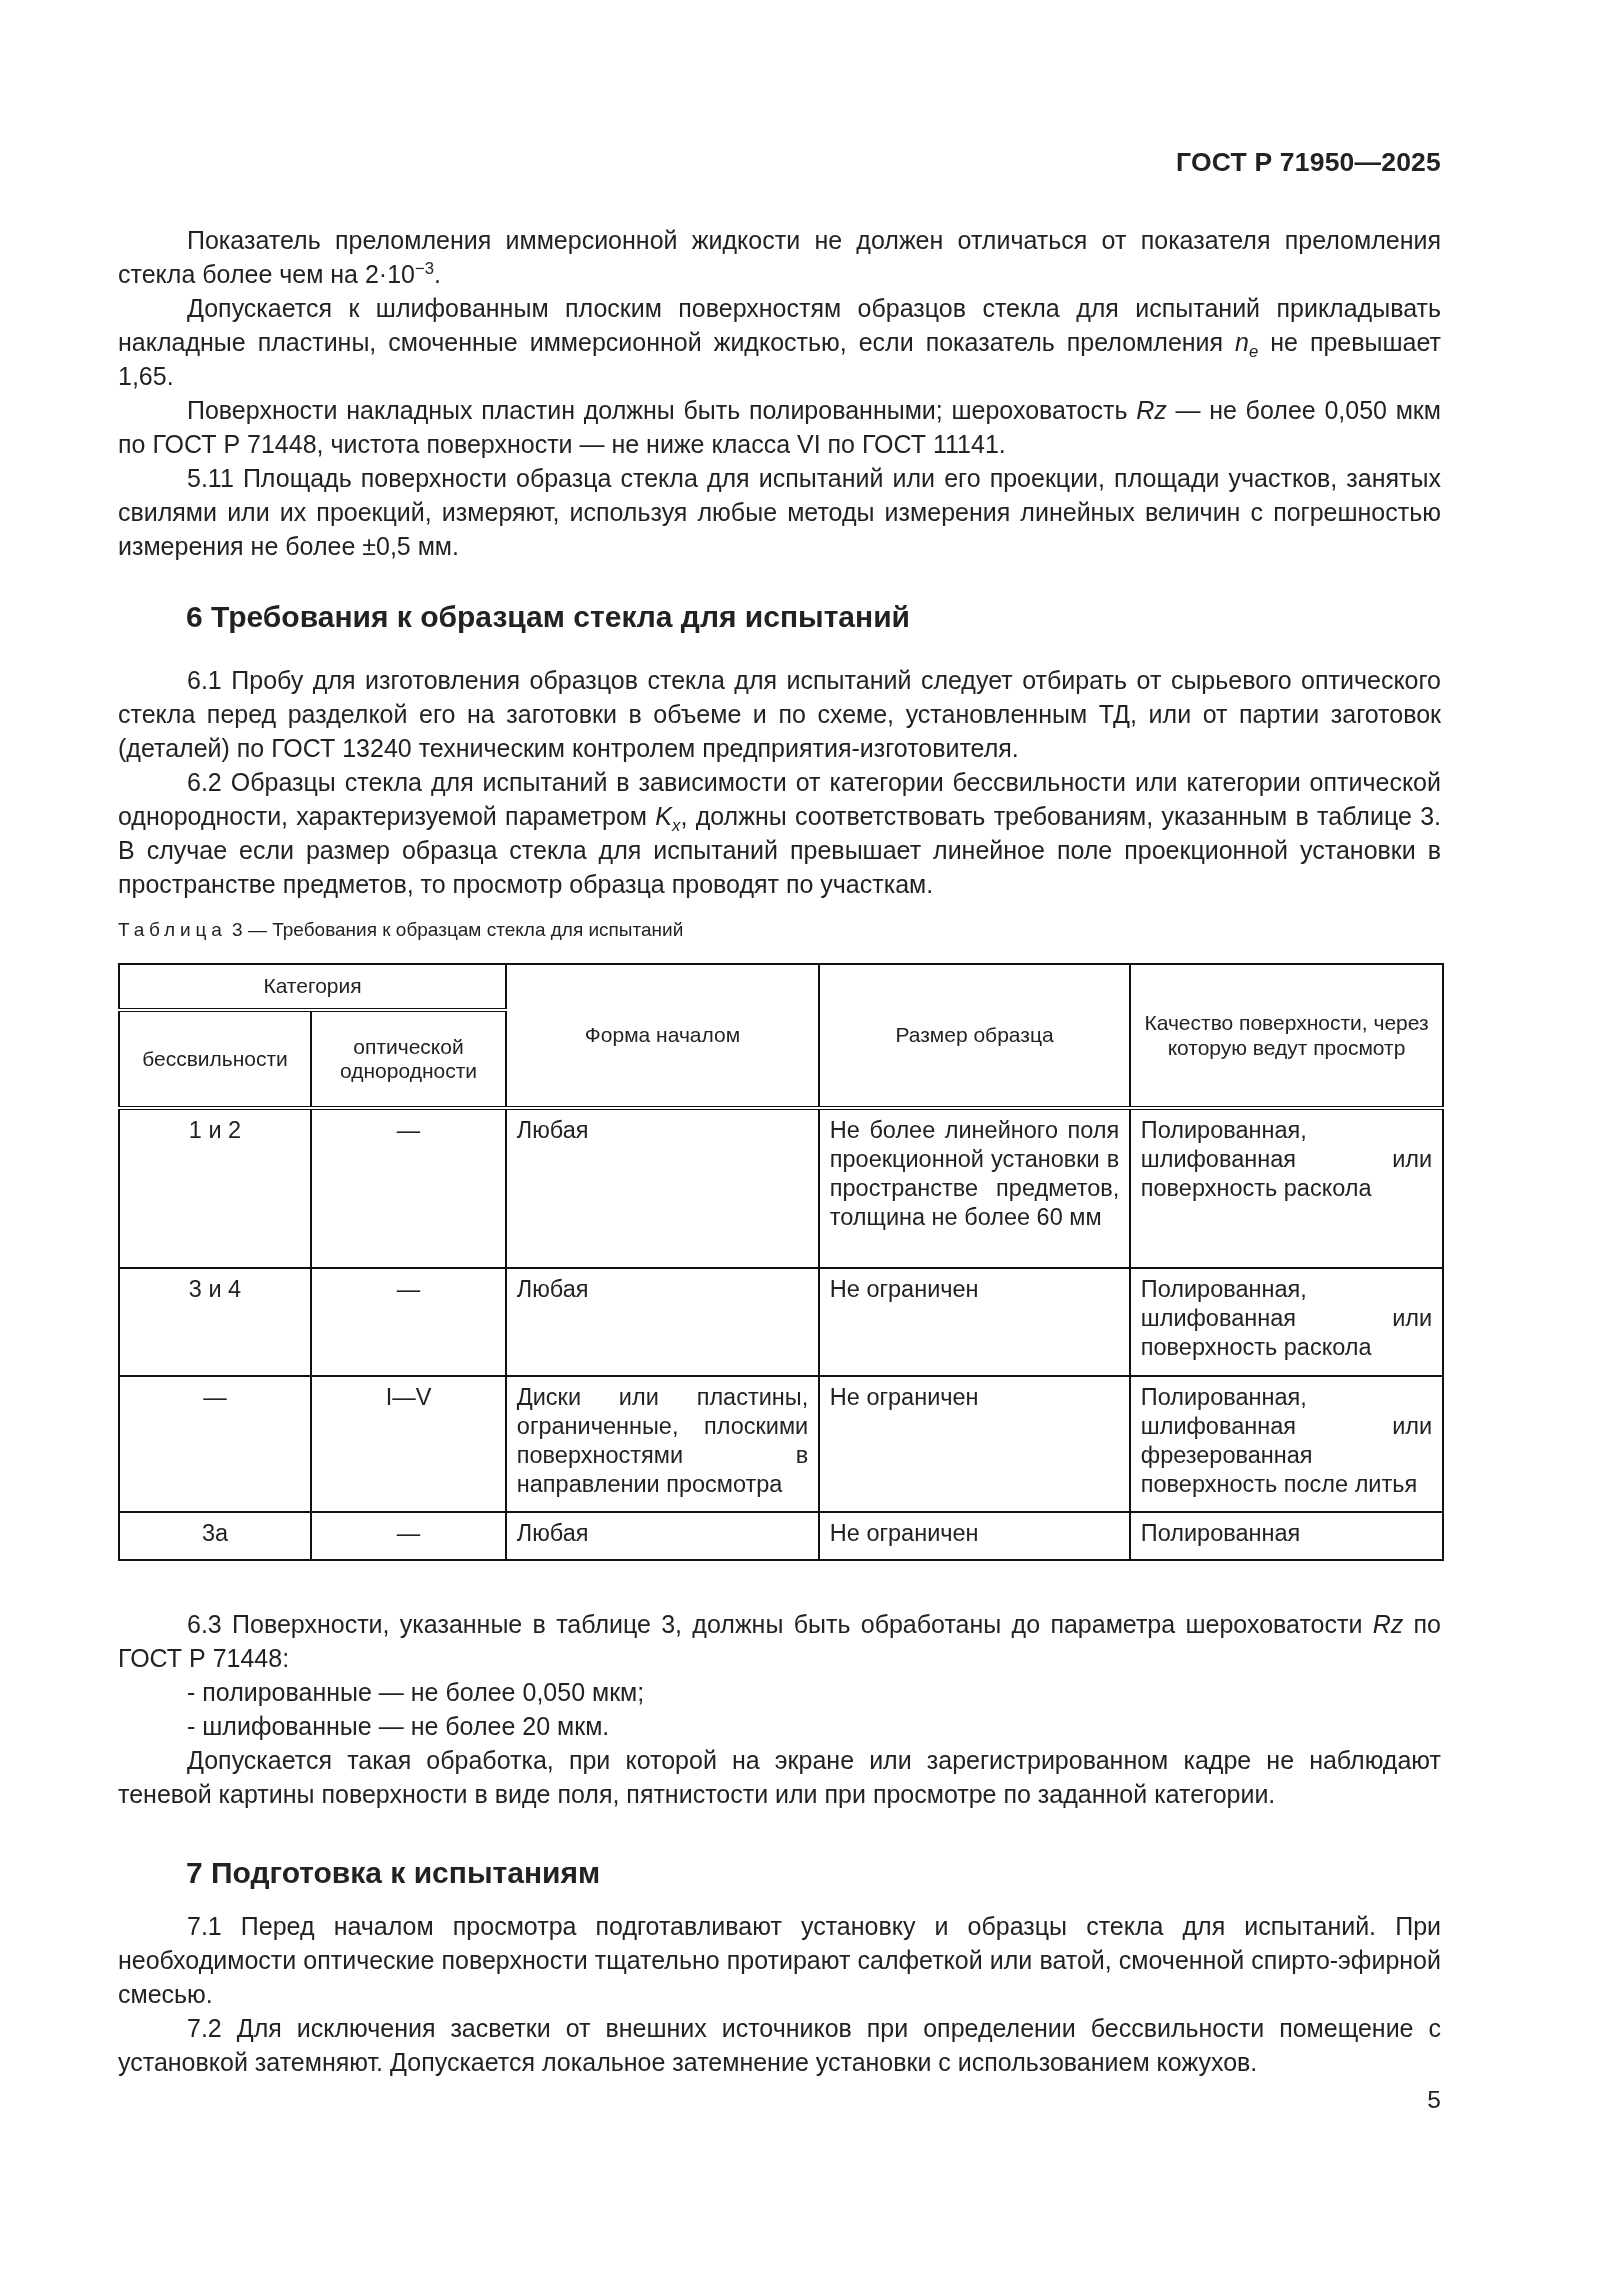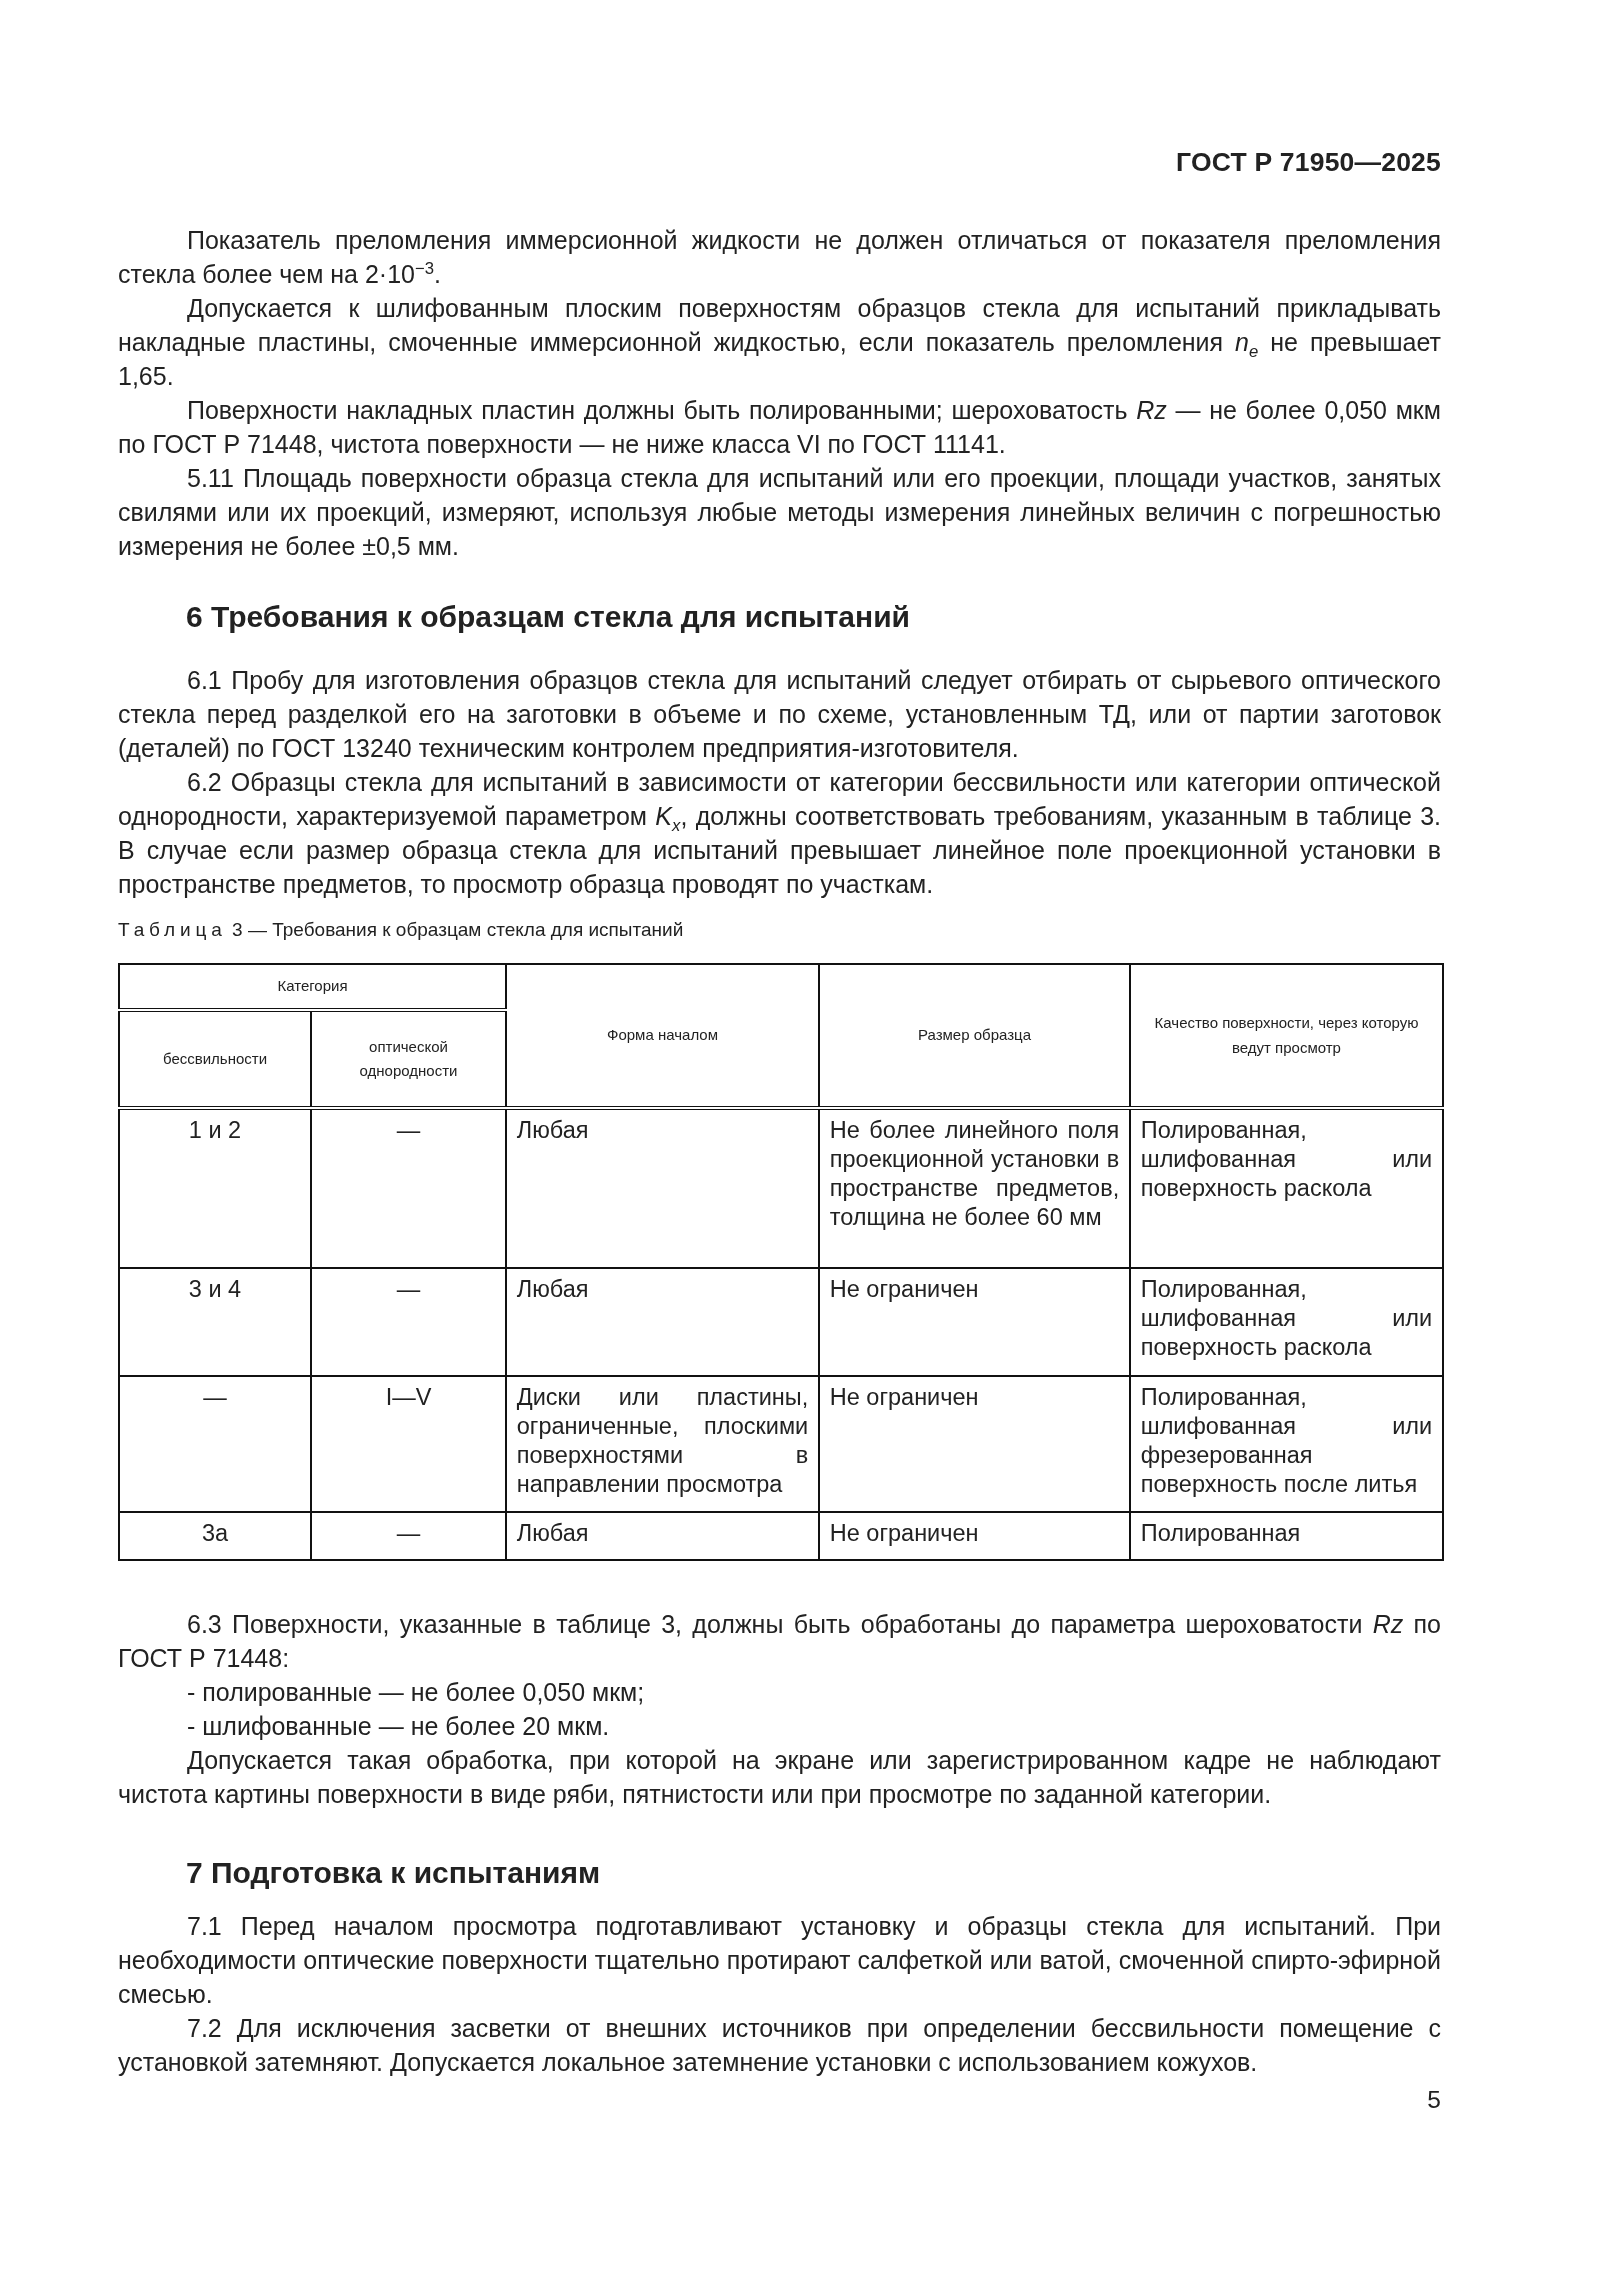--- a/index.html
+++ b/index.html
@@ -10,21 +10,21 @@
   .p { text-indent: 69px; text-align: justify; margin: 0; }
   .h2 { position: absolute; left: 186px; font-size: 30px; font-weight: bold; }
   sup { font-size: 16.7px; line-height: 0; }
   sub { font-size: 16.7px; line-height: 0; }
   i { font-style: italic; }
   .caption { position: absolute; left: 118px; top: 919px; font-size: 19px; }
   .caption .spaced { letter-spacing: 4.9px; }
   table.t3 { position: absolute; left: 118px; top: 963px; width: 1323px; border-collapse: collapse;
              font-size: 23.5px; line-height: 29px; table-layout: fixed; }
   table.t3 td, table.t3 th { border: 2.9px solid #111; vertical-align: top; padding: 5.9px 9.8px; font-weight: normal; }
-  table.t3 th { vertical-align: middle; text-align: center; font-size: 15px; line-height: 24.5px; margin-left: 14px; }
+  table.t3 th { vertical-align: middle; text-align: center; font-size: 21px; line-height: 24.5px; margin-left: 14px; }
   table.t3 .dbl-bottom { border-bottom: 4.9px double #111; }
   table.t3 td.c { text-align: center; }
   table.t3 td.j { text-align: justify; text-align-last: left; }
   .page-num { position: absolute; top: 2086px; right: 180px; font-size: 24.5px; }
 </style>
 </head>
 <body>
 
 <div class="doc-header">ГОСТ Р 71950—2025</div>
 
@@ -91,21 +91,21 @@
     <td class="j">Не ограничен</td>
     <td class="j">Полированная</td>
   </tr>
 </tbody>
   </table>
 
 <div class="block" style="top:1607px;">
   <p class="p"><span>6.3 Поверхности, указанные в таблице 3, должны быть обработаны до параметра шероховатости </span><i>Rz</i><span> по ГОСТ Р 71448:</span></p>
   <p class="p">- полированные — не более 0,050 мкм;</p>
   <p class="p">- шлифованные — не более 20 мкм.</p>
-  <p class="p">Допускается такая обработка, при которой на экране или зарегистрированном кадре не наблюдают чистота картины поверхности в виде ряби, пятнистости или при просмотре по заданной категории.</p>
+  <p class="p">Допускается такая обработка, при которой на экране или зарегистрированном кадре не наблюдают теневой картины поверхности в виде поля, пятнистости или при просмотре по заданной категории.</p>
 </div>
 
 <div class="h2" style="top:1847px;margin-top:9px;">7 Подготовка к испытаниям</div>
 
 <div class="block" style="top:1909px;">
   <p class="p">7.1 Перед началом просмотра подготавливают установку и образцы стекла для испытаний. При необходимости оптические поверхности тщательно протирают салфеткой или ватой, смоченной спирто-эфирной смесью.</p>
   <p class="p">7.2 Для исключения засветки от внешних источников при определении бессвильности помещение с установкой затемняют. Допускается локальное затемнение установки с использованием кожухов.</p>
 </div>
 
 <div class="page-num">5</div>

